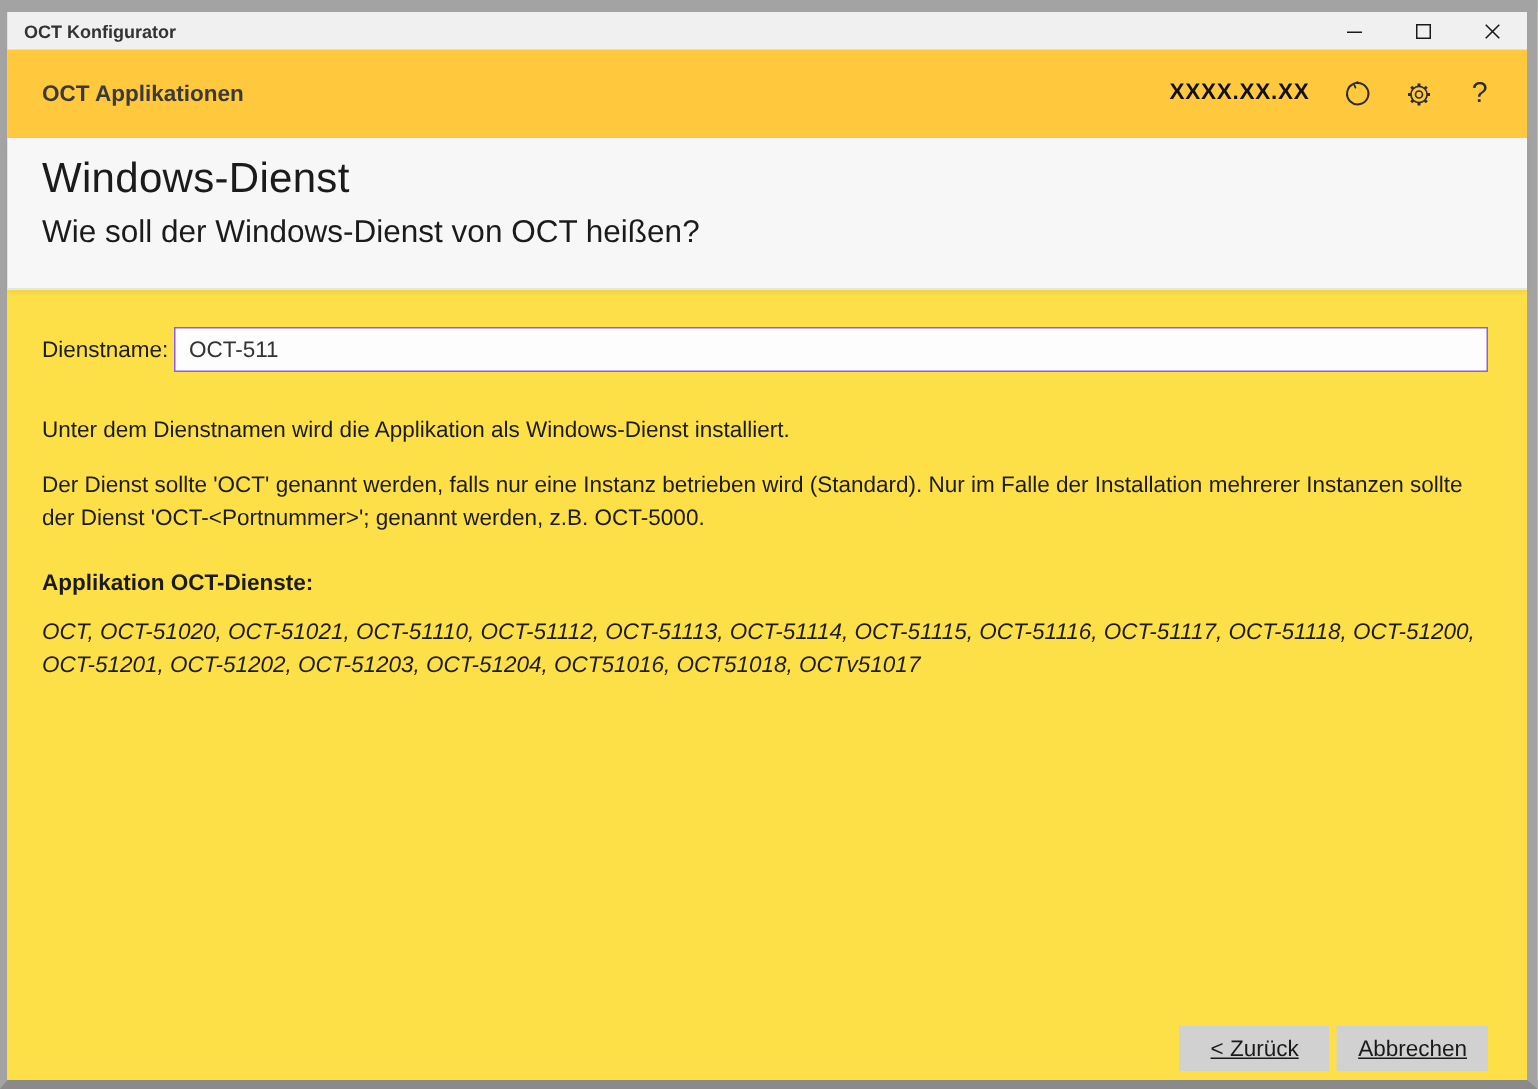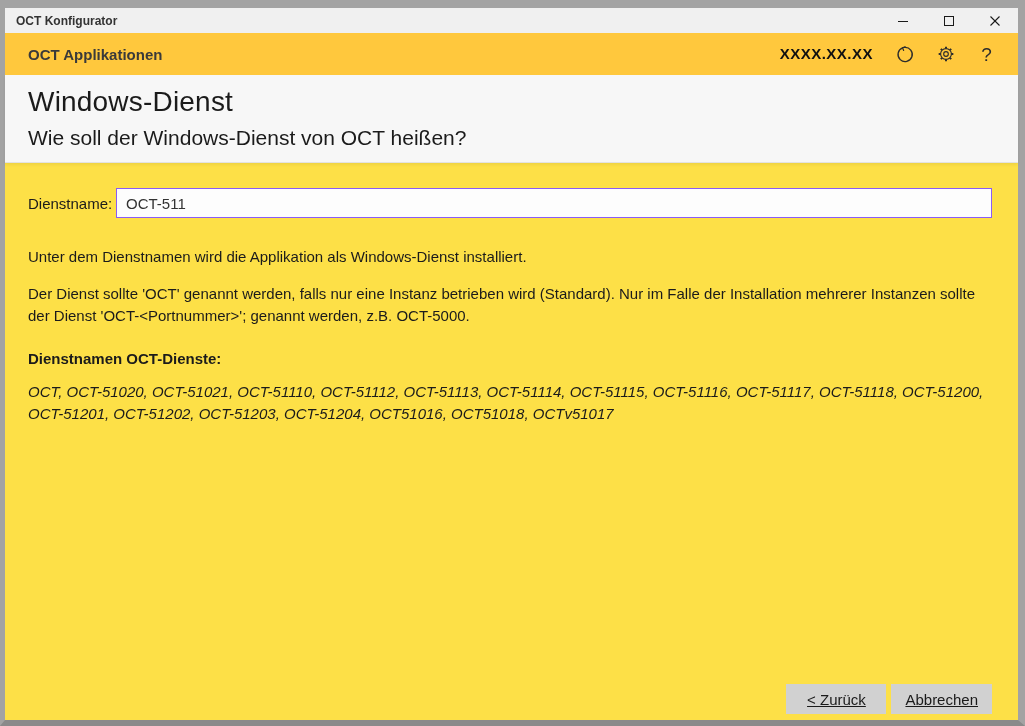--- a/index.html
+++ b/index.html
@@ -26,32 +26,32 @@
     font-size: 12px; color: #333; padding-left: 11px; flex: 1 1 auto;
   }
   .win-controls { display: flex; height: 100%; }
   .win-btn {
     width: 46px; height: 100%; display: flex;
     align-items: center; justify-content: center; cursor: default;
   }
   .win-btn svg { display: block; }
   
   .appbar {
-    height: 42px; background: #ffc83d; flex: 0 0 auto;
+    height: 59px; background: #ffc83d; flex: 0 0 auto;
     display: flex; align-items: center;
     padding: 0 22px 0 23px;
   }
   .app-title { font-size: 15px; font-weight: bold; color: #3a3a3a; flex: 1 1 auto; }
   .appbar-right { display: flex; align-items: flex-start; gap: 22px; }
   .app-version { font-size: 15px; font-weight: bold; color: #111; letter-spacing: .5px; }
   .appbar-icon { width: 19px; height: 19px; display: flex; align-items: center; justify-content: center; }
   .help-glyph { font-size: 19px; font-weight: 300; color: #2c2c2c; line-height: 1; }
   
   .page-header {
-    height: 88px; background: #f7f7f7; flex: 0 0 auto;
+    height: 101px; background: #f7f7f7; flex: 0 0 auto;
     padding: 11px 0 0 23px;
     border-bottom: 1px solid #e3e3e3;
     box-shadow: 0 2px 3px rgba(0,0,0,0.06);
     position: relative; z-index: 1;
   }
   .page-title { font-size: 28px; font-weight: 300; color: #1b1b1b; letter-spacing: .2px; }
   .page-subtitle { font-size: 21px; font-weight: 400; color: #1b1b1b; margin-top: 8px; }
   
   .content {
     flex: 1 1 auto; background: #fde047;
@@ -160,21 +160,21 @@
 
     <div class="form-row">
       <label class="form-label">Dienstname:</label>
       <input class="text-input" type="text" value="OCT-511" style="">
     </div>
 
     <div class="info-line">Unter dem Dienstnamen wird die Applikation als Windows-Dienst installiert.</div>
 
     <div class="hint-par">Der Dienst sollte 'OCT' genannt werden, falls nur eine Instanz betrieben wird (Standard). Nur im Falle der Installation mehrerer Instanzen sollte der Dienst 'OCT-&lt;Portnummer&gt;'; genannt werden, z.B. OCT-5000.</div>
 
-    <div class="services-heading">Dienstnamen OCT-Dienste:</div>
+    <div class="services-heading">Applikation OCT-Dienste:</div>
 
     <div class="services-list">OCT, OCT-51020, OCT-51021, OCT-51110, OCT-51112, OCT-51113, OCT-51114, OCT-51115, OCT-51116, OCT-51117, OCT-51118, OCT-51200, OCT-51201, OCT-51202, OCT-51203, OCT-51204, OCT51016, OCT51018, OCTv51017</div>
 
     <div class="footer">
       <button class="btn">&lt; Zurück</button>
       <button class="btn">Abbrechen</button>
     </div>
 
   </div>
 </div>

